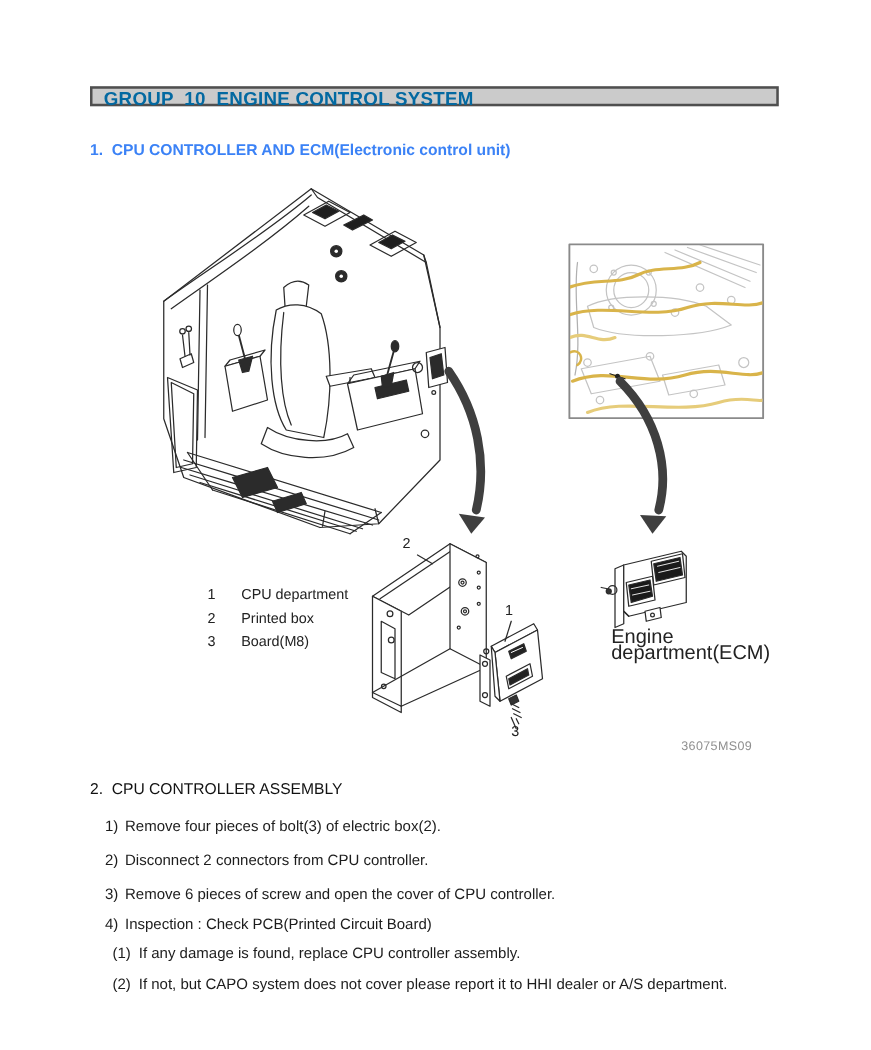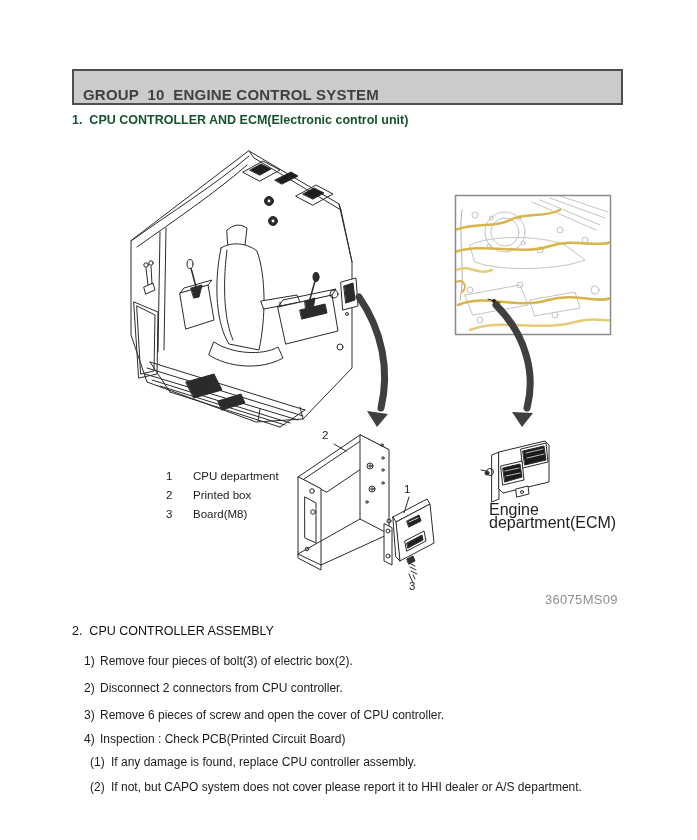--- a/index.html
+++ b/index.html
@@ -4,41 +4,41 @@
 <style>
   html,body{margin:0;padding:0;}
   body{
     width:697px;height:840px;background:#ffffff;position:relative;overflow:hidden;
     font-family:"Liberation Sans","DejaVu Sans",sans-serif;color:#1c1c1c;
   }
   .abs{position:absolute;}
   .pre{white-space:pre;}
   
   .header-bar{
-    left:72px;top:69px;width:551px;height:36px;background:#cbcbcb;
+    left:72px;top:69px;width:551px;height:16px;background:#cbcbcb;
     border:2px solid #4f4f4f;box-sizing:border-box;
-    display:flex;align-items:flex-end;padding-left:9px;
-    font-size:15px;font-weight:bold;letter-spacing:0.2px;color:#404040;
+    display:flex;align-items:flex-start;padding-left:9px;
+    font-size:15px;font-weight:bold;letter-spacing:0.2px;color:#0369a1;
   }
-  .s1-title{left:72px;top:113px;font-size:12.5px;font-weight:bold;color:#14532d;}
+  .s1-title{left:72px;top:113px;font-size:12.5px;font-weight:bold;color:#3b82f6;}
   
   .fig-svg{left:0;top:0;pointer-events:none;}
   
   .legend{left:166px;top:467px;font-size:11.5px;color:#222;line-height:18.8px;}
   .legend-row{display:flex;}
   .legend-num{width:27px;}
   
   .callout{font-size:11.5px;color:#222;}
   .co2{left:322px;top:429px;}
   .co1{left:404px;top:483px;}
   .co3{left:409px;top:580px;}
   
   .ecm-caption{left:489px;top:504px;font-size:16px;line-height:12.5px;color:#222;}
   
-  .fig-code{left:545px;top:592px;font-size:13px;color:#8f8f8f;letter-spacing:0.3px;}
+  .fig-code{left:545px;top:592px;font-size:10px;color:#8f8f8f;letter-spacing:0.3px;}
   
   .s2-title{left:72px;top:624px;font-size:12.5px;font-weight:normal;color:#111;}
   .step{left:84px;font-size:12px;display:flex;color:#1c1c1c;}
   .step .num{width:16px;flex:none;}
   .substep{left:90px;font-size:12px;display:flex;color:#1c1c1c;}
   .substep .num{width:21px;flex:none;}
   .st0{top:654px;}.st1{top:681px;}.st2{top:708px;}.st3{top:732px;}
   .ss0{top:755px;}.ss1{top:780px;}
 </style>
 </head>

